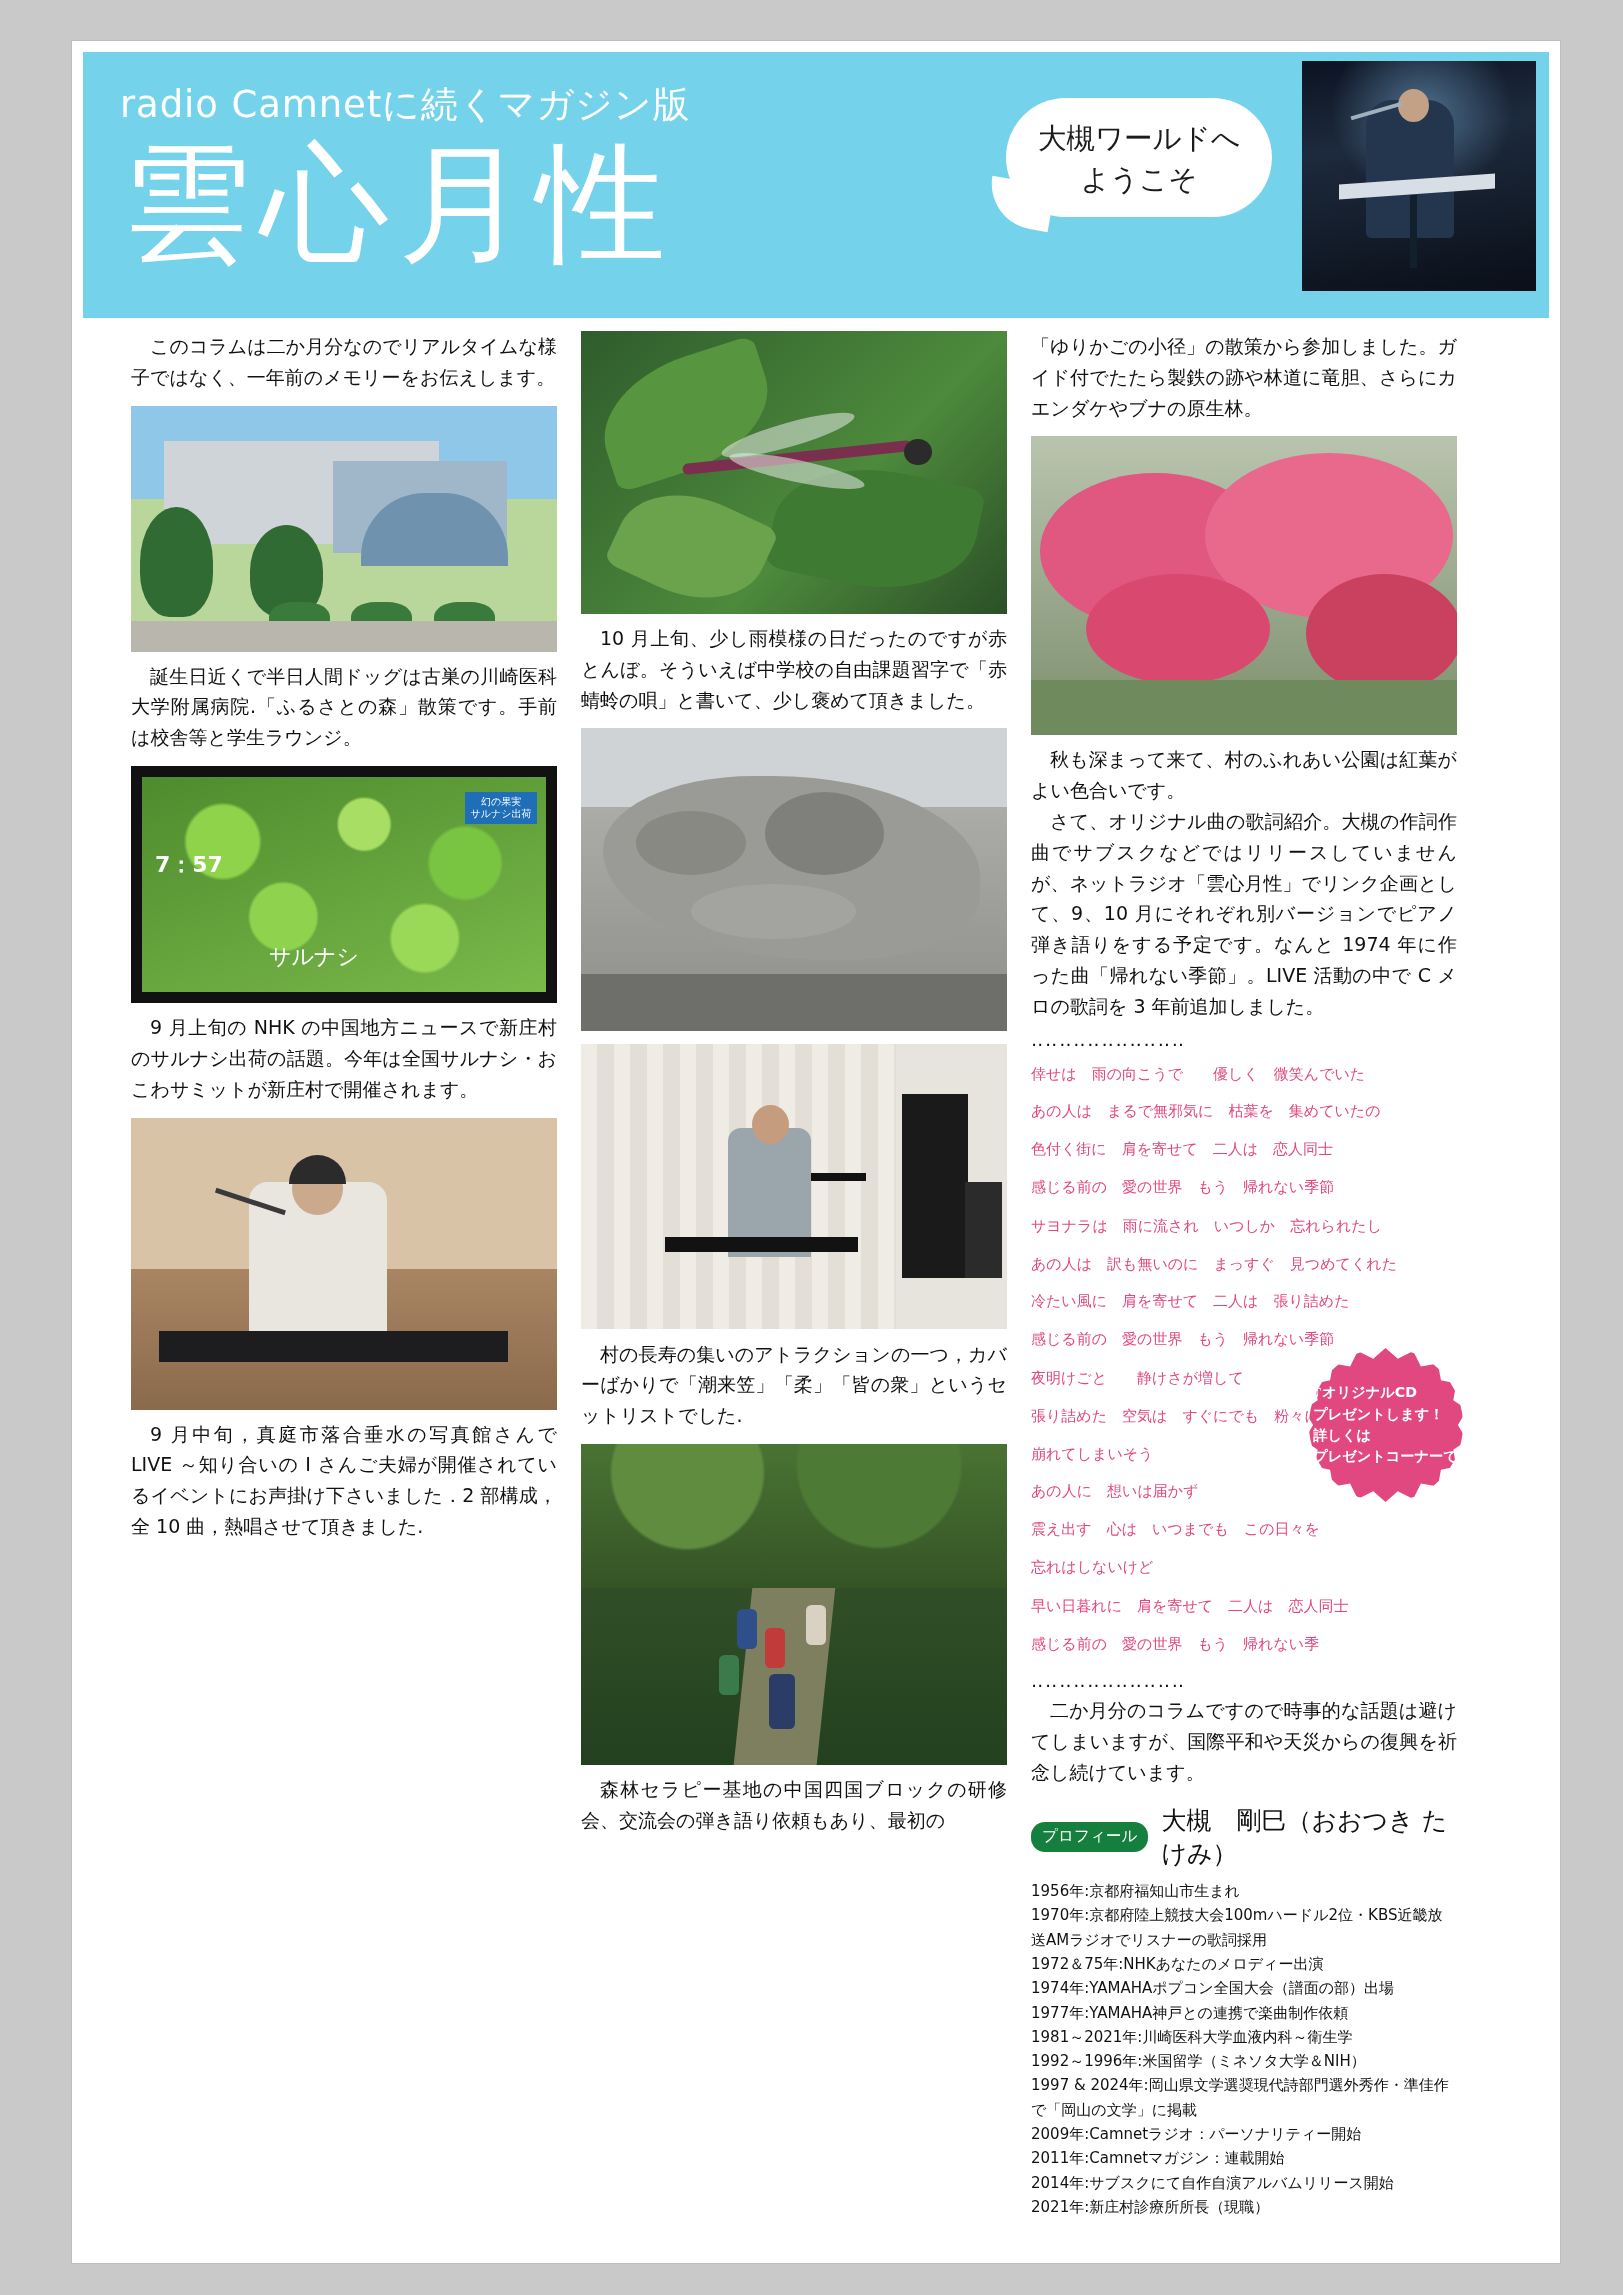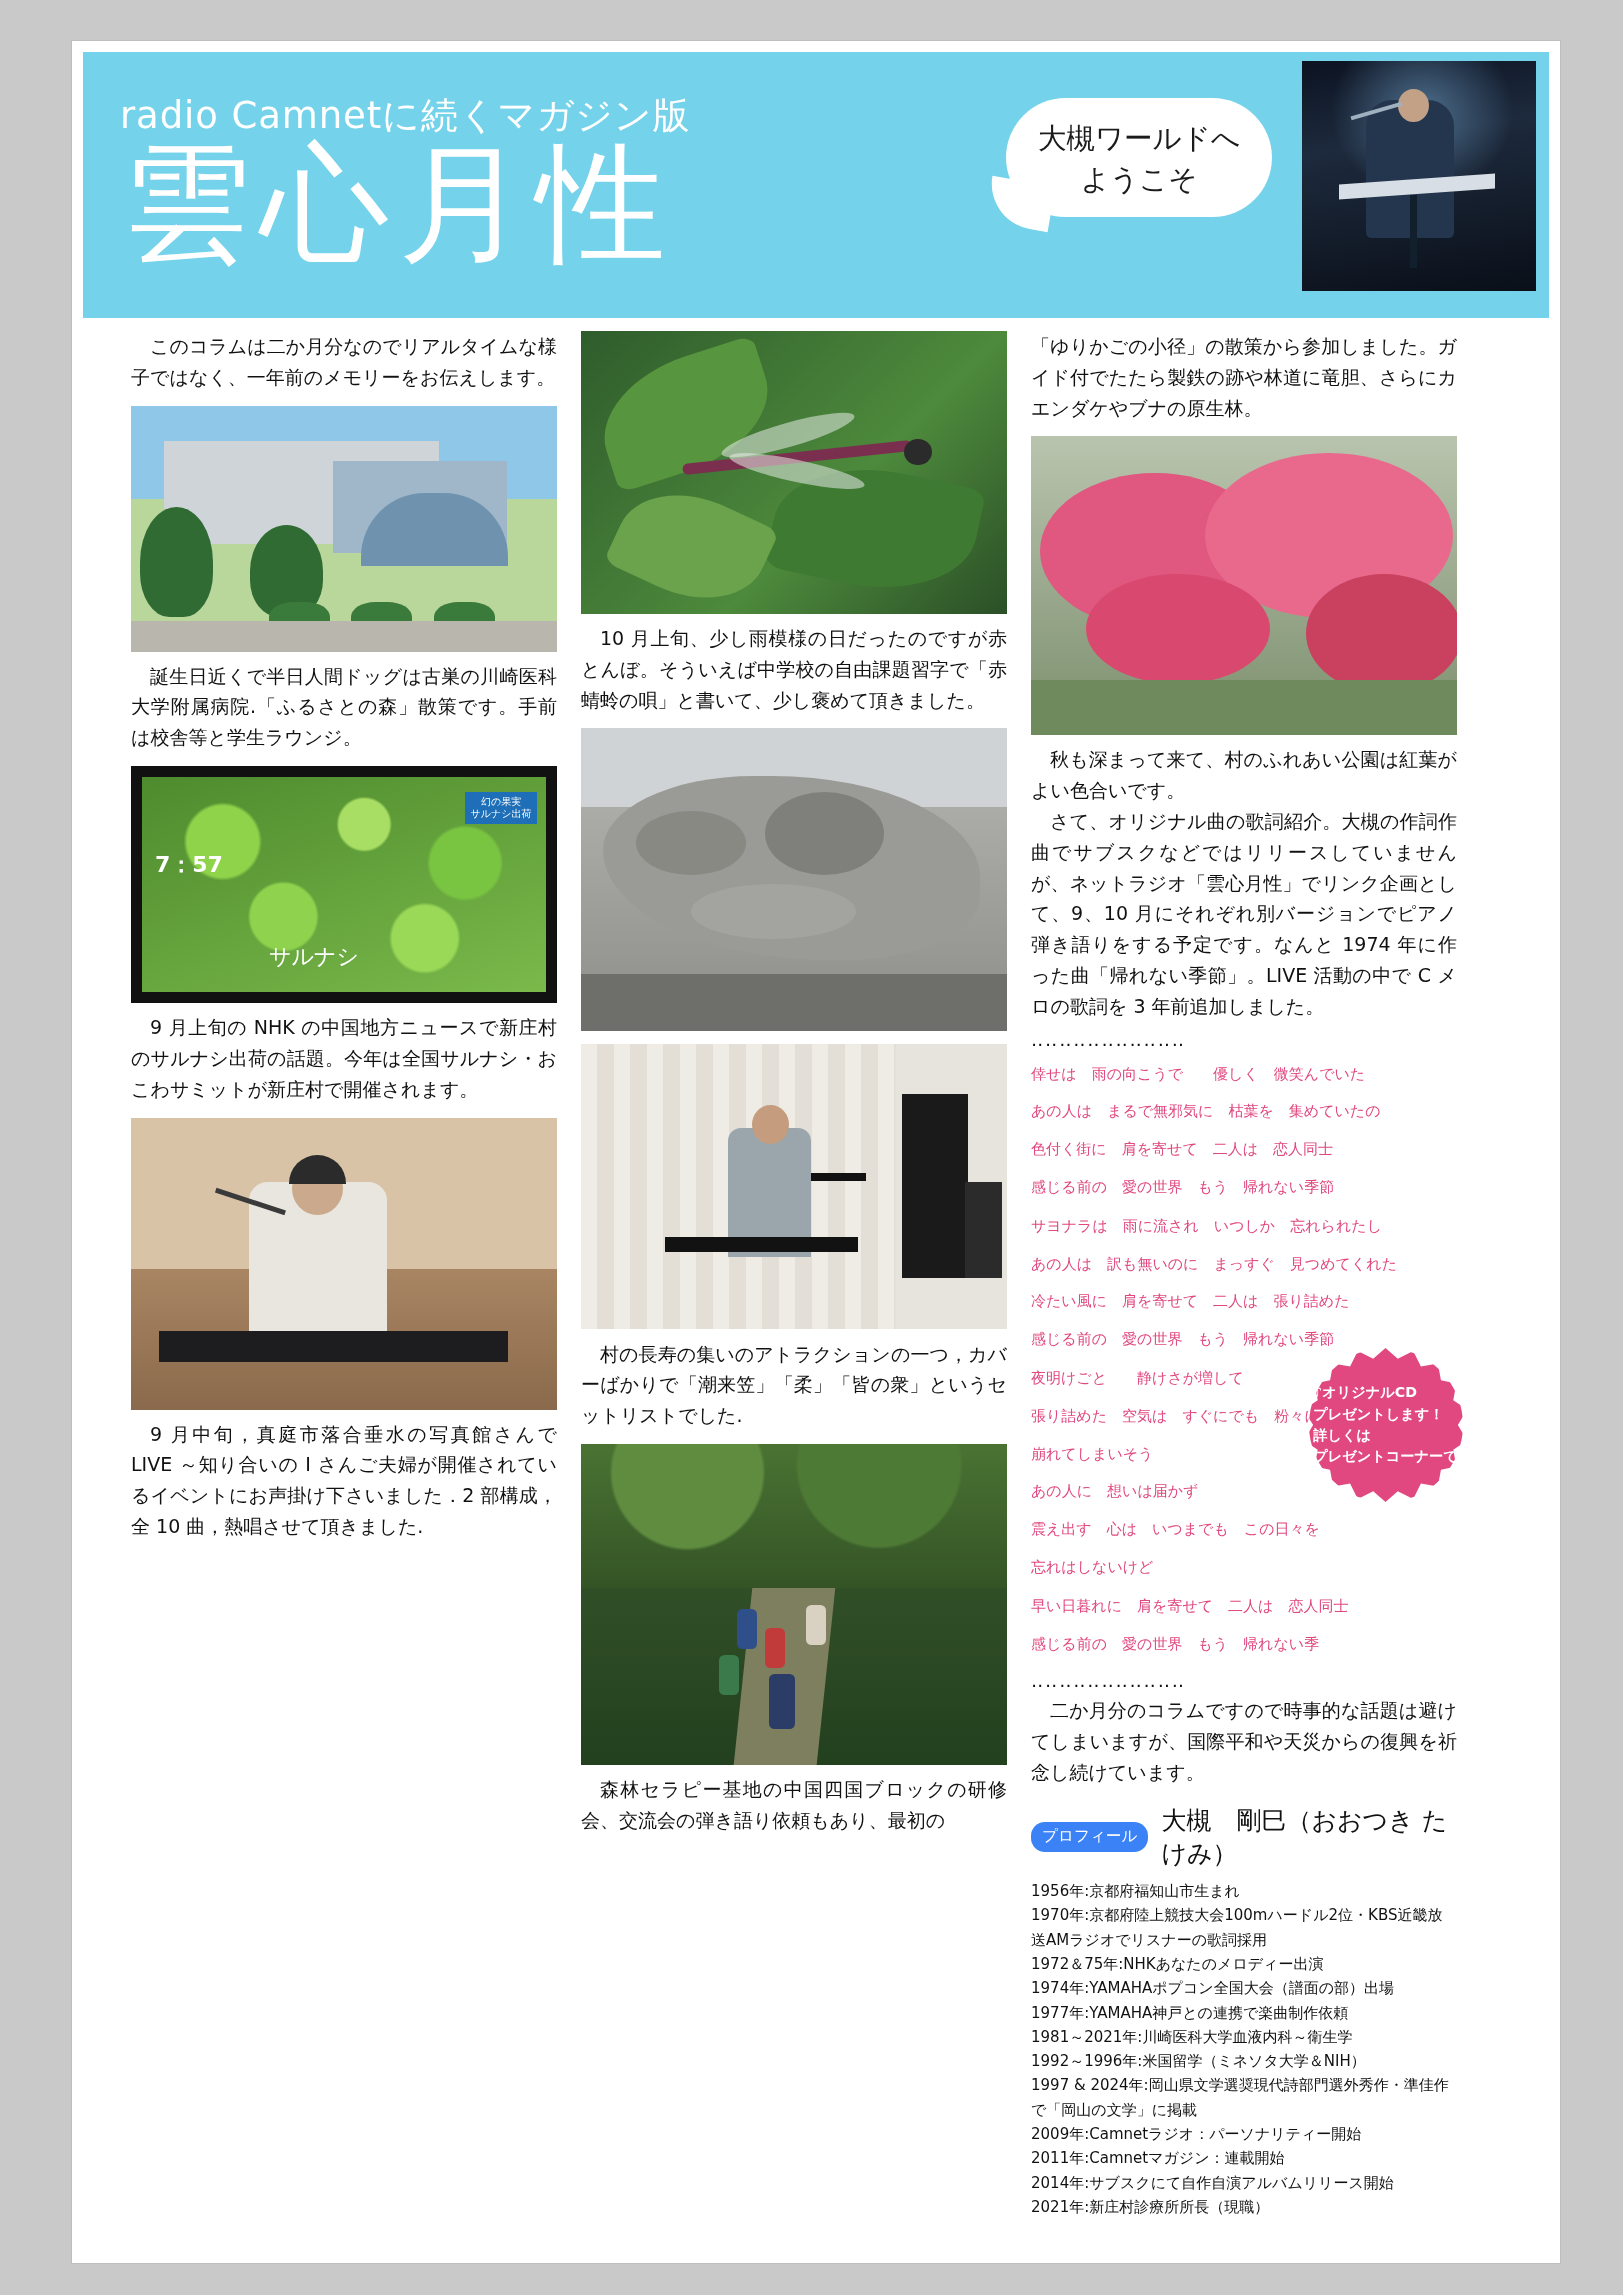--- a/index.html
+++ b/index.html
@@ -14,21 +14,21 @@
     background:#ffffff;
     box-shadow:0 0 0 0.9px #bdbdbd;
   }
   
   .header{
     position:relative;margin:11px 11px 0 11px;height:266px;
     background:#74d3ea;
     overflow:hidden;
   }
   .hdr-kicker{
-    position:absolute;left:37px;top:39px;
+    position:absolute;left:37px;top:28px;
     color:#ffffff;font-size:37px;letter-spacing:0.9px;
     font-family:"DejaVu Sans","Liberation Sans",sans-serif;
   }
   .hdr-title{
     position:absolute;left:39px;top:87px;
     color:#ffffff;font-size:129px;line-height:1;
     letter-spacing:9.2px;
     font-family:"DejaVu Sans","Liberation Sans",sans-serif;
   }
   .bubble{
@@ -179,21 +179,21 @@
   .lyrics div{white-space:pre;margin-top:12px;}
   .stamp{
     position:absolute;right:-5.5px;top:1017px;width:154px;height:154px;
     background:#e0487f;color:#fff;border-radius:50%;
     display:flex;align-items:center;justify-content:center;text-align:left;
     font-size:14.2px;line-height:1.5;font-weight:bold;
     clip-path:polygon(50% 0%,58% 7%,68% 2%,73% 12%,84% 10%,86% 21%,96% 23%,94% 34%,103% 40%,97% 50%,103% 60%,94% 66%,96% 77%,86% 79%,84% 90%,73% 88%,68% 98%,58% 93%,50% 100%,42% 93%,32% 98%,27% 88%,16% 90%,14% 79%,4% 77%,6% 66%,-3% 60%,3% 50%,-3% 40%,6% 34%,4% 23%,14% 21%,16% 10%,27% 12%,32% 2%,42% 7%);
   }
   
   .profile-head{display:flex;align-items:center;gap:13px;margin:16.5px 0 9.2px 0;}
-  .profile-tag{background:#3b82f6;color:#fff;font-size:15.6px;padding:4.6px 11px;border-radius:14px;white-space:nowrap;}
+  .profile-tag{background:#15803d;color:#fff;font-size:15.6px;padding:4.6px 11px;border-radius:14px;white-space:nowrap;}
   .profile-name{font-size:25px;color:#111;}
   .profile-list{font-size:15px;line-height:1.62;color:#111;}
   .profile-list div{margin:0;}
 </style>
 </head>
 <body>
 
 <div class="page">
 
   <div class="header">

